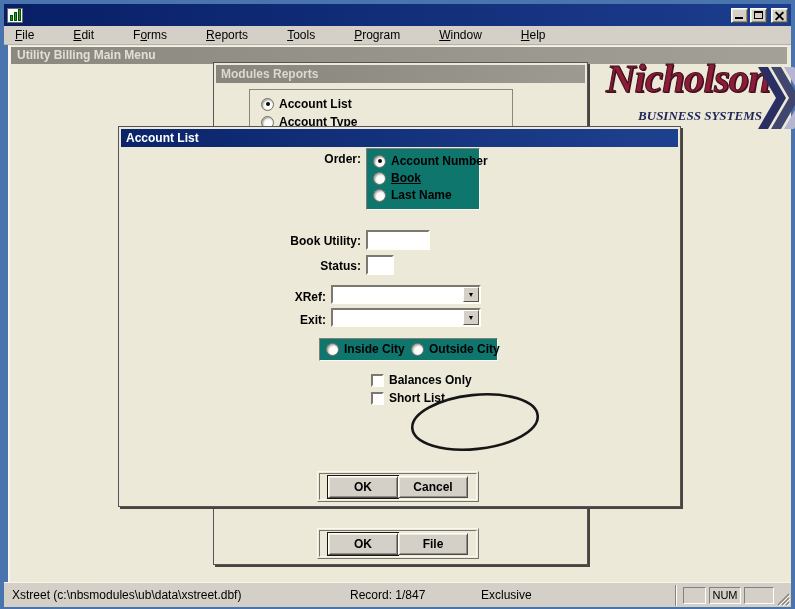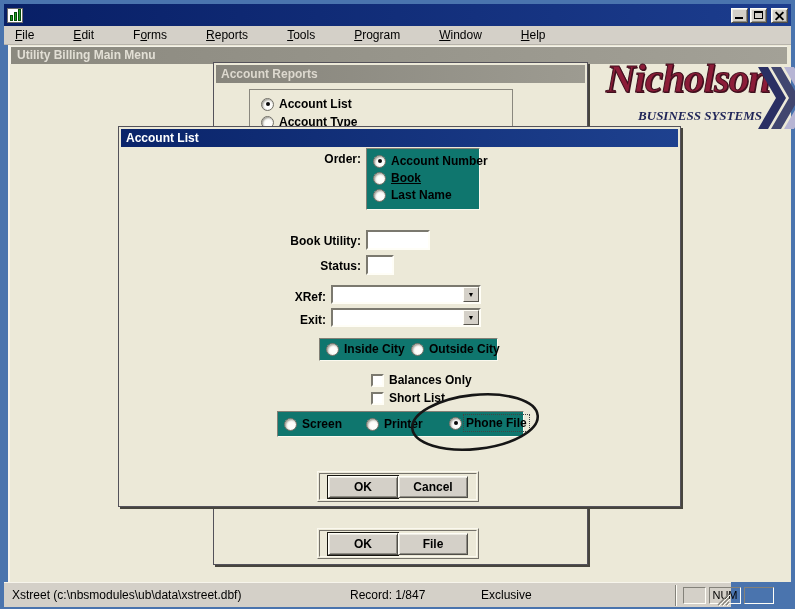--- a/index.html
+++ b/index.html
@@ -85,21 +85,21 @@
   .btnpanel { border: 1px solid; border-color: #fbf9ef #75726a #75726a #fbf9ef; }
   .btnpanel .inner { position: absolute; inset: 1px; border: 1px solid; border-color: #75726a #fbf9ef #fbf9ef #75726a;
     display: flex; align-items: center; justify-content: center; }
   .btn { width: 70px; height: 22px; background: #d4d0c8; font-size: 12px; font-weight: bold;
     display: flex; align-items: center; justify-content: center;
     border: 1px solid; border-color: #fffef7 #504e48 #504e48 #fffef7;
     box-shadow: inset 1px 1px 0 #eceae2, inset -1px -1px 0 #8e8c84; }
   .btn.default { outline: 1px solid #16150f; }
 
   
-  .statusbar { left: 4px; top: 582px; width: 727px; height: 25px; background: #d4d0c8;
+  .statusbar { left: 4px; top: 582px; width: 787px; height: 25px; background: #d4d0c8;
     border-top: 1px solid #f7f5ec; font-size: 12px; }
   .stext { position: absolute; top: 5px; }
   .sdivider { position: absolute; left: 671px; top: 2px; width: 2px; height: 21px;
     border-left: 1px solid #84827a; border-right: 1px solid #fffef7; }
   .scell { position: absolute; top: 4px; height: 17px; border: 1px solid; border-color: #84827a #fffef7 #fffef7 #84827a;
     font-size: 11px; text-align: center; line-height: 15px; }
   .grip { position: absolute; right: 1px; bottom: 1px; }
 </style>
 </head>
 <body>
@@ -143,21 +143,21 @@
     <div class="logo-name">Nicholson</div>
     <div class="logo-tag">BUSINESS SYSTEMS</div>
     <svg class="chevrons" width="58" height="64" viewBox="0 0 58 64">
       <polygon points="0,1 10,1 28,32 10,63 0,63 18,32" fill="#2a2f63"></polygon>
       <polygon points="13,1 23,1 41,32 23,63 13,63 31,32" fill="#41466f"></polygon>
       <polygon points="26,1 36,1 54,32 36,63 26,63 44,32" fill="#b7b5d4"></polygon>
     </svg>
   </div>
 
   <div class="abs dialog reports">
-    <div class="dlg-title t-gray">Account Reports</div>
+    <div class="dlg-title t-gray">Modules Reports</div>
     <div class="abs lightbox" style="left:35px;top:26px;width:264px;height:200px;">
       <div class="abs radio-row" style="left:11px;top:7px;">
         <span class="radio sel"></span>
         <span>Account List</span>
       </div>
       <div class="abs radio-row" style="left:11px;top:25px;">
         <span class="radio"></span>
         <span>Account Type</span>
       </div>
     </div>
@@ -223,34 +223,20 @@
 
     <div class="abs radio-row" style="left:252px;top:246px;">
       <span class="checkbox"></span>
       <span>Balances Only</span>
     </div>
     <div class="abs radio-row" style="left:252px;top:264px;">
       <span class="checkbox"></span>
       <span>Short List</span>
     </div>
 
-    <div class="abs graybox" style="left:158px;top:284px;width:247px;height:26px;">
-      <div class="abs radio-row" style="left:6px;top:5px;">
-        <span class="radio"></span>
-        <span>Screen</span>
-      </div>
-      <div class="abs radio-row" style="left:88px;top:5px;">
-        <span class="radio"></span>
-        <span>Printer</span>
-      </div>
-      <div class="abs radio-row" style="left:171px;top:3px;gap:2px;">
-        <span class="radio sel"></span>
-        <span class="focusrect">Phone File</span>
-      </div>
-    </div>
 
     <div class="abs btnpanel" style="left:198px;top:344px;width:162px;height:31px;">
       <div class="inner">
         <div class="btn default">OK</div>
         <div class="btn">Cancel</div>
       </div>
     </div>
   </div>
 
   <svg class="abs" style="left:408px;top:392px;z-index:4;pointer-events:none;" width="136" height="62" viewBox="0 0 136 62">

